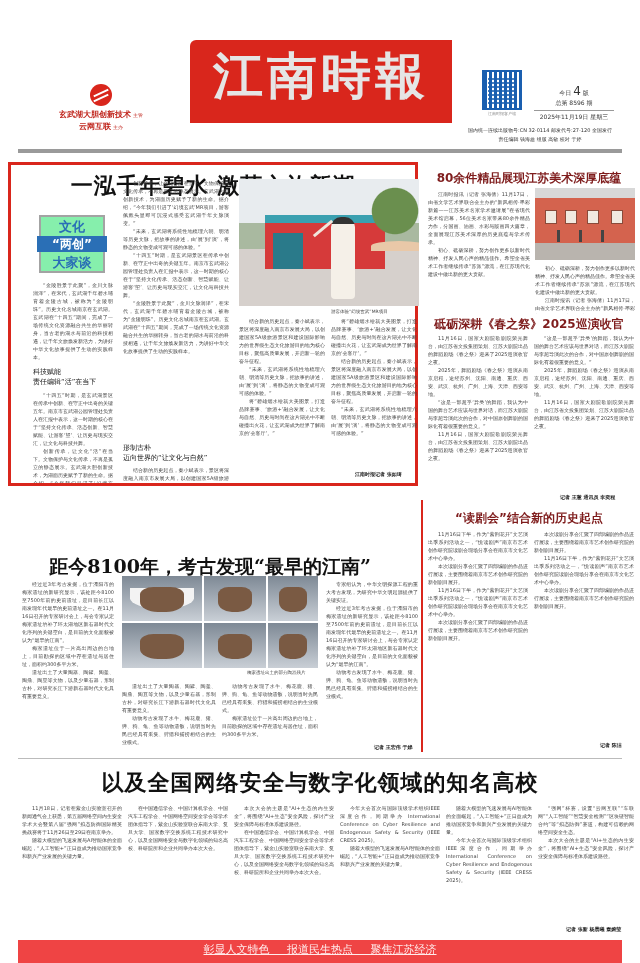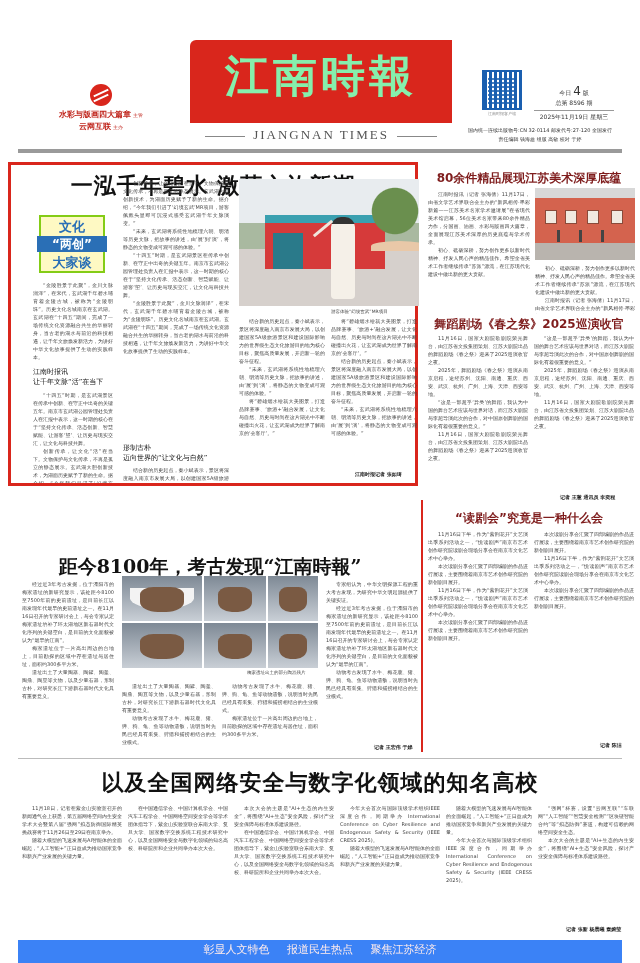--- a/index.html
+++ b/index.html
@@ -10,42 +10,42 @@
   .masthead { position: absolute; left: 0; top: 0; width: 640px; height: 150px; }
   .group-logo { position: absolute; left: 46px; top: 84px; width: 110px; text-align: center; }
   .group-emblem { width: 22px; height: 22px; border-radius: 50%; background: #d9261c; margin: 0 auto 3px; position: relative; overflow: hidden; }
   .group-emblem::before, .group-emblem::after { content: ""; position: absolute; left: 3px; right: 3px; height: 2px; background: #fff; transform: rotate(-25deg); }
   .group-emblem::before { top: 8px; }
   .group-emblem::after { top: 13px; }
   .group-line { font-size: 8px; color: #c0251c; font-weight: bold; white-space: nowrap; line-height: 11px; font-family: "DejaVu Sans", sans-serif; }
   .group-line small { font-size: 5px; color: #c0251c; font-weight: normal; margin-left: 2px; }
 
   .title-block { position: absolute; left: 190px; top: 40px; width: 262px; height: 83px; background: #d9261c; border-radius: 6px 0 0 0; }
-  .title-text { position: absolute; left: 0; top: 4px; width: 262px; text-align: center; font-size: 44px; line-height: 64px; color: #86efac; font-weight: bold; letter-spacing: 4px; font-family: "DejaVu Serif", serif; }
+  .title-text { position: absolute; left: 0; top: 4px; width: 262px; text-align: center; font-size: 50px; line-height: 64px; color: #e5e5e5; font-weight: bold; letter-spacing: 4px; font-family: "DejaVu Serif", serif; }
   .title-under { position: absolute; left: 190px; top: 117px; width: 262px; height: 3px; background: #d9261c; }
   .subtitle { position: absolute; left: 190px; top: 127px; width: 262px; text-align: center; font-size: 13px; color: #555; letter-spacing: 2px; font-family: "Liberation Serif", serif; }
   .subtitle::before, .subtitle::after { content: ""; display: inline-block; width: 40px; height: 1px; background: #888; vertical-align: middle; margin: 0 8px; }
 
   .qr { position: absolute; left: 482px; top: 70px; width: 40px; height: 40px; background:
       repeating-linear-gradient(90deg, #1a5fb0 0 3px, #fff 3px 5px),
       #1a5fb0; border: 2px solid #1a5fb0; }
   .qr::before { content: ""; position: absolute; inset: 4px; background: repeating-linear-gradient(0deg, #1a5fb0 0 2px, transparent 2px 4px); opacity: .8; }
   .qr-cap { position: absolute; left: 474px; top: 111px; width: 56px; text-align: center; font-size: 4px; color: #888; font-family: "DejaVu Sans", sans-serif; }
 
   .edition { position: absolute; left: 534px; top: 86px; width: 80px; text-align: center; font-size: 6px; color: #333; font-family: "DejaVu Sans", sans-serif; line-height: 10px; }
   .edition .big { font-size: 12px; }
   .edition .date { border-top: 1px solid #999; margin-top: 2px; padding-top: 1px; }
   .cn-line { position: absolute; left: 440px; top: 126px; width: 200px; text-align: center; font-size: 5px; color: #333; font-family: "DejaVu Sans", sans-serif; line-height: 9px; }
 
   .rule-grey { position: absolute; left: 18px; top: 149px; width: 604px; height: 4px; background: #9a9a9a; }
 
   
   .feature { position: absolute; left: 8px; top: 162px; width: 410px; height: 324px; border: 3px solid #d9261c; }
   .feature-head { position: absolute; left: 0; top: 6px; width: 404px; text-align: center; font-size: 22px; font-weight: bold; color: #111; font-family: "DejaVu Sans", sans-serif; letter-spacing: 1px; }
-  .col-logo { position: absolute; left: 28px; top: 50px; width: 66px; height: 58px; border: 2px solid #84cc16; background: #fef9c3; }
+  .col-logo { position: absolute; left: 28px; top: 50px; width: 66px; height: 58px; border: 2px solid #a3a3a3; background: #86efac; }
   .col-logo .l1, .col-logo .l3 { position: absolute; left: 0; width: 62px; text-align: center; color: #2a6fb6; font-size: 13px; font-weight: bold; font-family: "DejaVu Sans", sans-serif; }
   .col-logo .l1 { top: 1px; }
   .col-logo .l2 { position: absolute; left: -4px; top: 19px; width: 70px; height: 16px; background: #2a6fb6; color: #fff; text-align: center; font-size: 12px; font-weight: bold; line-height: 16px; font-family: "DejaVu Sans", sans-serif; }
   .col-logo .l3 { top: 37px; }
 
   .txt { position: absolute; font-size: 5px; line-height: 8px; color: #444; text-align: justify; overflow: hidden; font-family: "DejaVu Sans", sans-serif; }
   .txt p { text-indent: 2em; }
   .sub-h { position: absolute; font-size: 7px; line-height: 10px; color: #111; font-family: "DejaVu Sans", sans-serif; }
 
   .photo-vr { position: absolute; left: 228px; top: 14px; width: 180px; height: 127px; background: linear-gradient(#e8ecef 0 35%, #a9b9a0 35% 55%, #d6d0cc 55% 100%); overflow: hidden; }
@@ -74,41 +74,40 @@
   .arch-photo .cell { background: linear-gradient(#7e8995, #c9cfd6); position: relative; }
   .arch-photo .cell::after { content: ""; position: absolute; left: 22%; right: 22%; top: 25%; bottom: 20%; background: #7a5a43; border-radius: 30% 30% 40% 40%; }
   .arch-photo .cell.bowl::before { content: ""; position: absolute; left: 10%; right: 10%; top: 26%; bottom: 26%; background: #f3f3f3; border-radius: 0 0 50% 50%; }
   .arch-cap { position: absolute; left: 247px; top: 670px; font-size: 4.5px; color: #444; font-family: "DejaVu Sans", sans-serif; }
 
   
   .rule-thin { position: absolute; left: 18px; height: 1px; background: #bbb; }
   .cyber-head { position: absolute; left: 0; top: 768px; width: 640px; text-align: center; font-size: 22px; font-weight: bold; color: #111; font-family: "DejaVu Serif", serif; letter-spacing: 1px; }
 
   
-  .footer-bar { position: absolute; left: 18px; top: 940px; width: 604px; height: 24px; background: #3b82f6; text-align: center; color: #ffecec; font-size: 11px; line-height: 20px; font-family: "DejaVu Sans", sans-serif; word-spacing: 14px; }
+  .footer-bar { position: absolute; left: 18px; top: 940px; width: 604px; height: 24px; background: #ef4444; text-align: center; color: #ffecec; font-size: 11px; line-height: 20px; font-family: "DejaVu Sans", sans-serif; word-spacing: 14px; text-decoration: underline; }
 </style>
 </head>
 <body>
 
 <div class="masthead">
   <div class="group-logo">
     <div class="group-emblem"></div>
     <div class="group-line">
-      <span>水彩与版画四大篇章</span><small>主管</small>
+      <span>玄武湖大胆创新技术</span><small>主管</small>
     </div>
     <div class="group-line">
       <span>云网互联</span><small>主办</small>
     </div>
   </div>
 
   <div class="title-block">
     <div class="title-text">江南時報</div>
   </div>
   <div class="title-under"></div>
-  <div class="subtitle">JIANGNAN TIMES</div>
 
   <div class="qr"></div>
   <div class="qr-cap">江南时报客户端</div>
 
   <div class="edition">
     <div>
       <span>今日</span>
       <span class="big">4</span>
       <span>版</span>
     </div>
@@ -129,22 +128,22 @@
     <div class="l1">文化</div>
     <div class="l2">“两创”</div>
     <div class="l3">大家谈</div>
   </div>
 
   <div class="txt" style="left:22px; top:116px; width:80px; height:84px;">
       <p>“金陵胜景于此聚”，金川文脉润泽”，在宋代，玄武湖千年碧水哺育着金陵古城，被称为“金陵明珠”。历史文化名城南京在玄武湖。玄武湖在“十四五”期间，完成了一场传统文化资源融合共生的华丽转身，当古老的湖水与前沿的科技相遇，让千年文旅焕发新活力，为讲好中华文化故事提供了生动的实践样本。</p>
     </div>
 
   <div class="sub-h" style="left:22px; top:202px; width:90px;">
-    <div>江南时报讯</div>
-    <div>让千年文脉“活”在当下</div>
+    <div>科技赋能</div>
+    <div>责任编辑“活”在当下</div>
   </div>
   <div class="txt" style="left:22px; top:226px; width:80px; height:92px;">
     <p>“十四五”时期，是玄武湖景区在传承中创新、在守正中出奇的关键五年。南京市玄武湖公园管理处负责人在汇报中表示，这一时期的核心在于“坚持文化传承、活态创新、智慧赋能、让游客‘望’、让历史与现实交汇，让文化与科技共舞。</p>
     <p>创新传承，让文化“活”在当下。文物保护与文化传承，不再是孤立的静态展示。玄武湖大胆创新技术，为湖面历史赋予了新的生命。据介绍，“今年我们引进了‘幻境玄武’MR项目，游客佩戴头显即可沉浸式感受玄武湖千年文脉演变。”</p>
   </div>
 
   <div class="txt" style="left:112px; top:14px; width:106px; height:262px;">
     <p>创新传承，让文化“活”在当下。文物保护与文化传承，不再是孤立的静态展示。玄武湖大胆创新技术，为湖面历史赋予了新的生命。据介绍，“今年我们引进了‘幻境玄武’MR项目，游客佩戴头显即可沉浸式感受玄武湖千年文脉演变。”</p>
     <p>“未来，玄武湖将系统性地梳理六朝、明清等历史文脉，把故事的讲述，由‘展’到‘演’，将静态的文物变成可观可感的体验。”</p>
     <p>“十四五”时期，是玄武湖景区在传承中创新、在守正中出奇的关键五年。南京市玄武湖公园管理处负责人在汇报中表示，这一时期的核心在于“坚持文化传承、活态创新、智慧赋能、让游客‘望’、让历史与现实交汇，让文化与科技共舞。</p>
@@ -191,50 +190,50 @@
     <div class="fr" style="left:76px;"></div>
   <div class="ppl" style="left:22px;"></div>
     <div class="ppl" style="left:44px;"></div>
     <div class="ppl" style="left:66px;"></div>
 </div>
 <div class="txt" style="left:535px; top:264px; width:100px; height:50px;">
   <p>初心、砥砺深耕，努力创作更多以新时代精神、抒发人民心声的精品佳作。希望全省美术工作者继续传承“苏派”源流，在江苏现代化建设中做出新的更大贡献。</p>
   <p>江南时报讯（记者 张海倩）11月17日，由省文学艺术界联合会主办的“新风相传·墨彩新篇——江苏美术名家学术邀请展”在省现代美术馆启幕，56位美术名家带来80余件精品力作，分国画、油画、水彩与版画四大篇章，全面展现江苏美术深厚的历史底蕴与学术传承。</p>
 </div>
 
-<div class="rh rh2">舞蹈剧场《春之祭》2025巡演收官</div>
+<div class="rh rh2">砥砺深耕《春之祭》2025巡演收官</div>
 <div class="txt" style="left:428px; top:334px; width:100px; height:168px;">
   <p>11月16日，国家大剧院歌剧院荣光舞台，由江苏省文投集团策划、江苏大剧院出品的舞蹈剧场《春之祭》迎来了2025巡演收官之夜。</p>
   <p>2025年，舞蹈剧场《春之祭》巡演从南京启程，途经苏州、沈阳、南通、重庆、西安、武汉、杭州、广州、上海、天津、西安等地。</p>
   <p>“这是一部超乎‘异类’的舞蹈，我认为中国的舞台艺术应该与世界对话，而江苏大剧院与李超导演此次的合作，对中国原创舞剧的国际化有着很重要的意义。”</p>
   <p>11月16日，国家大剧院歌剧院荣光舞台，由江苏省文投集团策划、江苏大剧院出品的舞蹈剧场《春之祭》迎来了2025巡演收官之夜。</p>
 </div>
 <div class="txt" style="left:534px; top:334px; width:100px; height:158px;">
   <p>“这是一部超乎‘异类’的舞蹈，我认为中国的舞台艺术应该与世界对话，而江苏大剧院与李超导演此次的合作，对中国原创舞剧的国际化有着很重要的意义。”</p>
   <p>2025年，舞蹈剧场《春之祭》巡演从南京启程，途经苏州、沈阳、南通、重庆、西安、武汉、杭州、广州、上海、天津、西安等地。</p>
   <p>11月16日，国家大剧院歌剧院荣光舞台，由江苏省文投集团策划、江苏大剧院出品的舞蹈剧场《春之祭》迎来了2025巡演收官之夜。</p>
 </div>
 <div class="byline" style="left:560px; top:494px;">记者 王慧  通讯员 李奕程</div>
 
-<div class="rh rh3">“读剧会”究竟是一种什么会</div>
+<div class="rh rh3">“读剧会”结合新的历史起点</div>
 <div class="txt" style="left:428px; top:530px; width:100px; height:220px;">
   <p>11月16日下午，作为“紫荆花开”文艺演出季系列活动之一，“悦读剧声”南京市艺术创作研究院读剧会现场分享会在南京市文化艺术中心举办。</p>
   <p>本次读剧分享会汇聚了四部编剧的作品进行展读，主要围绕着南京市艺术创作研究院的新创剧目展开。</p>
   <p>11月16日下午，作为“紫荆花开”文艺演出季系列活动之一，“悦读剧声”南京市艺术创作研究院读剧会现场分享会在南京市文化艺术中心举办。</p>
   <p>本次读剧分享会汇聚了四部编剧的作品进行展读，主要围绕着南京市艺术创作研究院的新创剧目展开。</p>
 </div>
 <div class="txt" style="left:534px; top:530px; width:100px; height:212px;">
   <p>本次读剧分享会汇聚了四部编剧的作品进行展读，主要围绕着南京市艺术创作研究院的新创剧目展开。</p>
   <p>11月16日下午，作为“紫荆花开”文艺演出季系列活动之一，“悦读剧声”南京市艺术创作研究院读剧会现场分享会在南京市文化艺术中心举办。</p>
   <p>本次读剧分享会汇聚了四部编剧的作品进行展读，主要围绕着南京市艺术创作研究院的新创剧目展开。</p>
 </div>
 <div class="byline" style="left:600px; top:742px;">记者 陈洁</div>
 <div class="vdiv" style="left:421px; top:500px; height:252px; background:#d9261c; width:2px;"></div>
 
-<div class="arch-head">距今8100年，考古发现“江南時報”</div>
+<div class="arch-head">距今8100年，考古发现“最早的江南”</div>
 <div class="txt" style="left:22px; top:580px; width:92px; height:172px;">
   <p>经过近3年考古发掘，位于溧阳市的梅家遗址的新研究显示，该处距今8100至7500年前的史前遗址，是目前长江以南发现年代最早的史前遗址之一。在11月16日召开的专家研讨会上，与会专家认定梅家遗址填补了环太湖地区新石器时代文化序列的关键空白，是目前的文化面貌被认为“最早的江南”。</p>
   <p>梅家遗址位于一片高出周边的台地上，目前勘探的区域中存在遗址与居住址，面积约300多平方米。</p>
   <p>遗址出土了大量陶器、陶罐、陶釜、陶鼎、陶豆等文物，以及少量石器，形制古朴，对研究长江下游新石器时代文化具有重要意义。</p>
 </div>
 <div class="arch-photo">
   <div class="cell bowl"></div>
   <div class="cell"></div>
   <div class="cell"></div>
   <div class="cell"></div>

